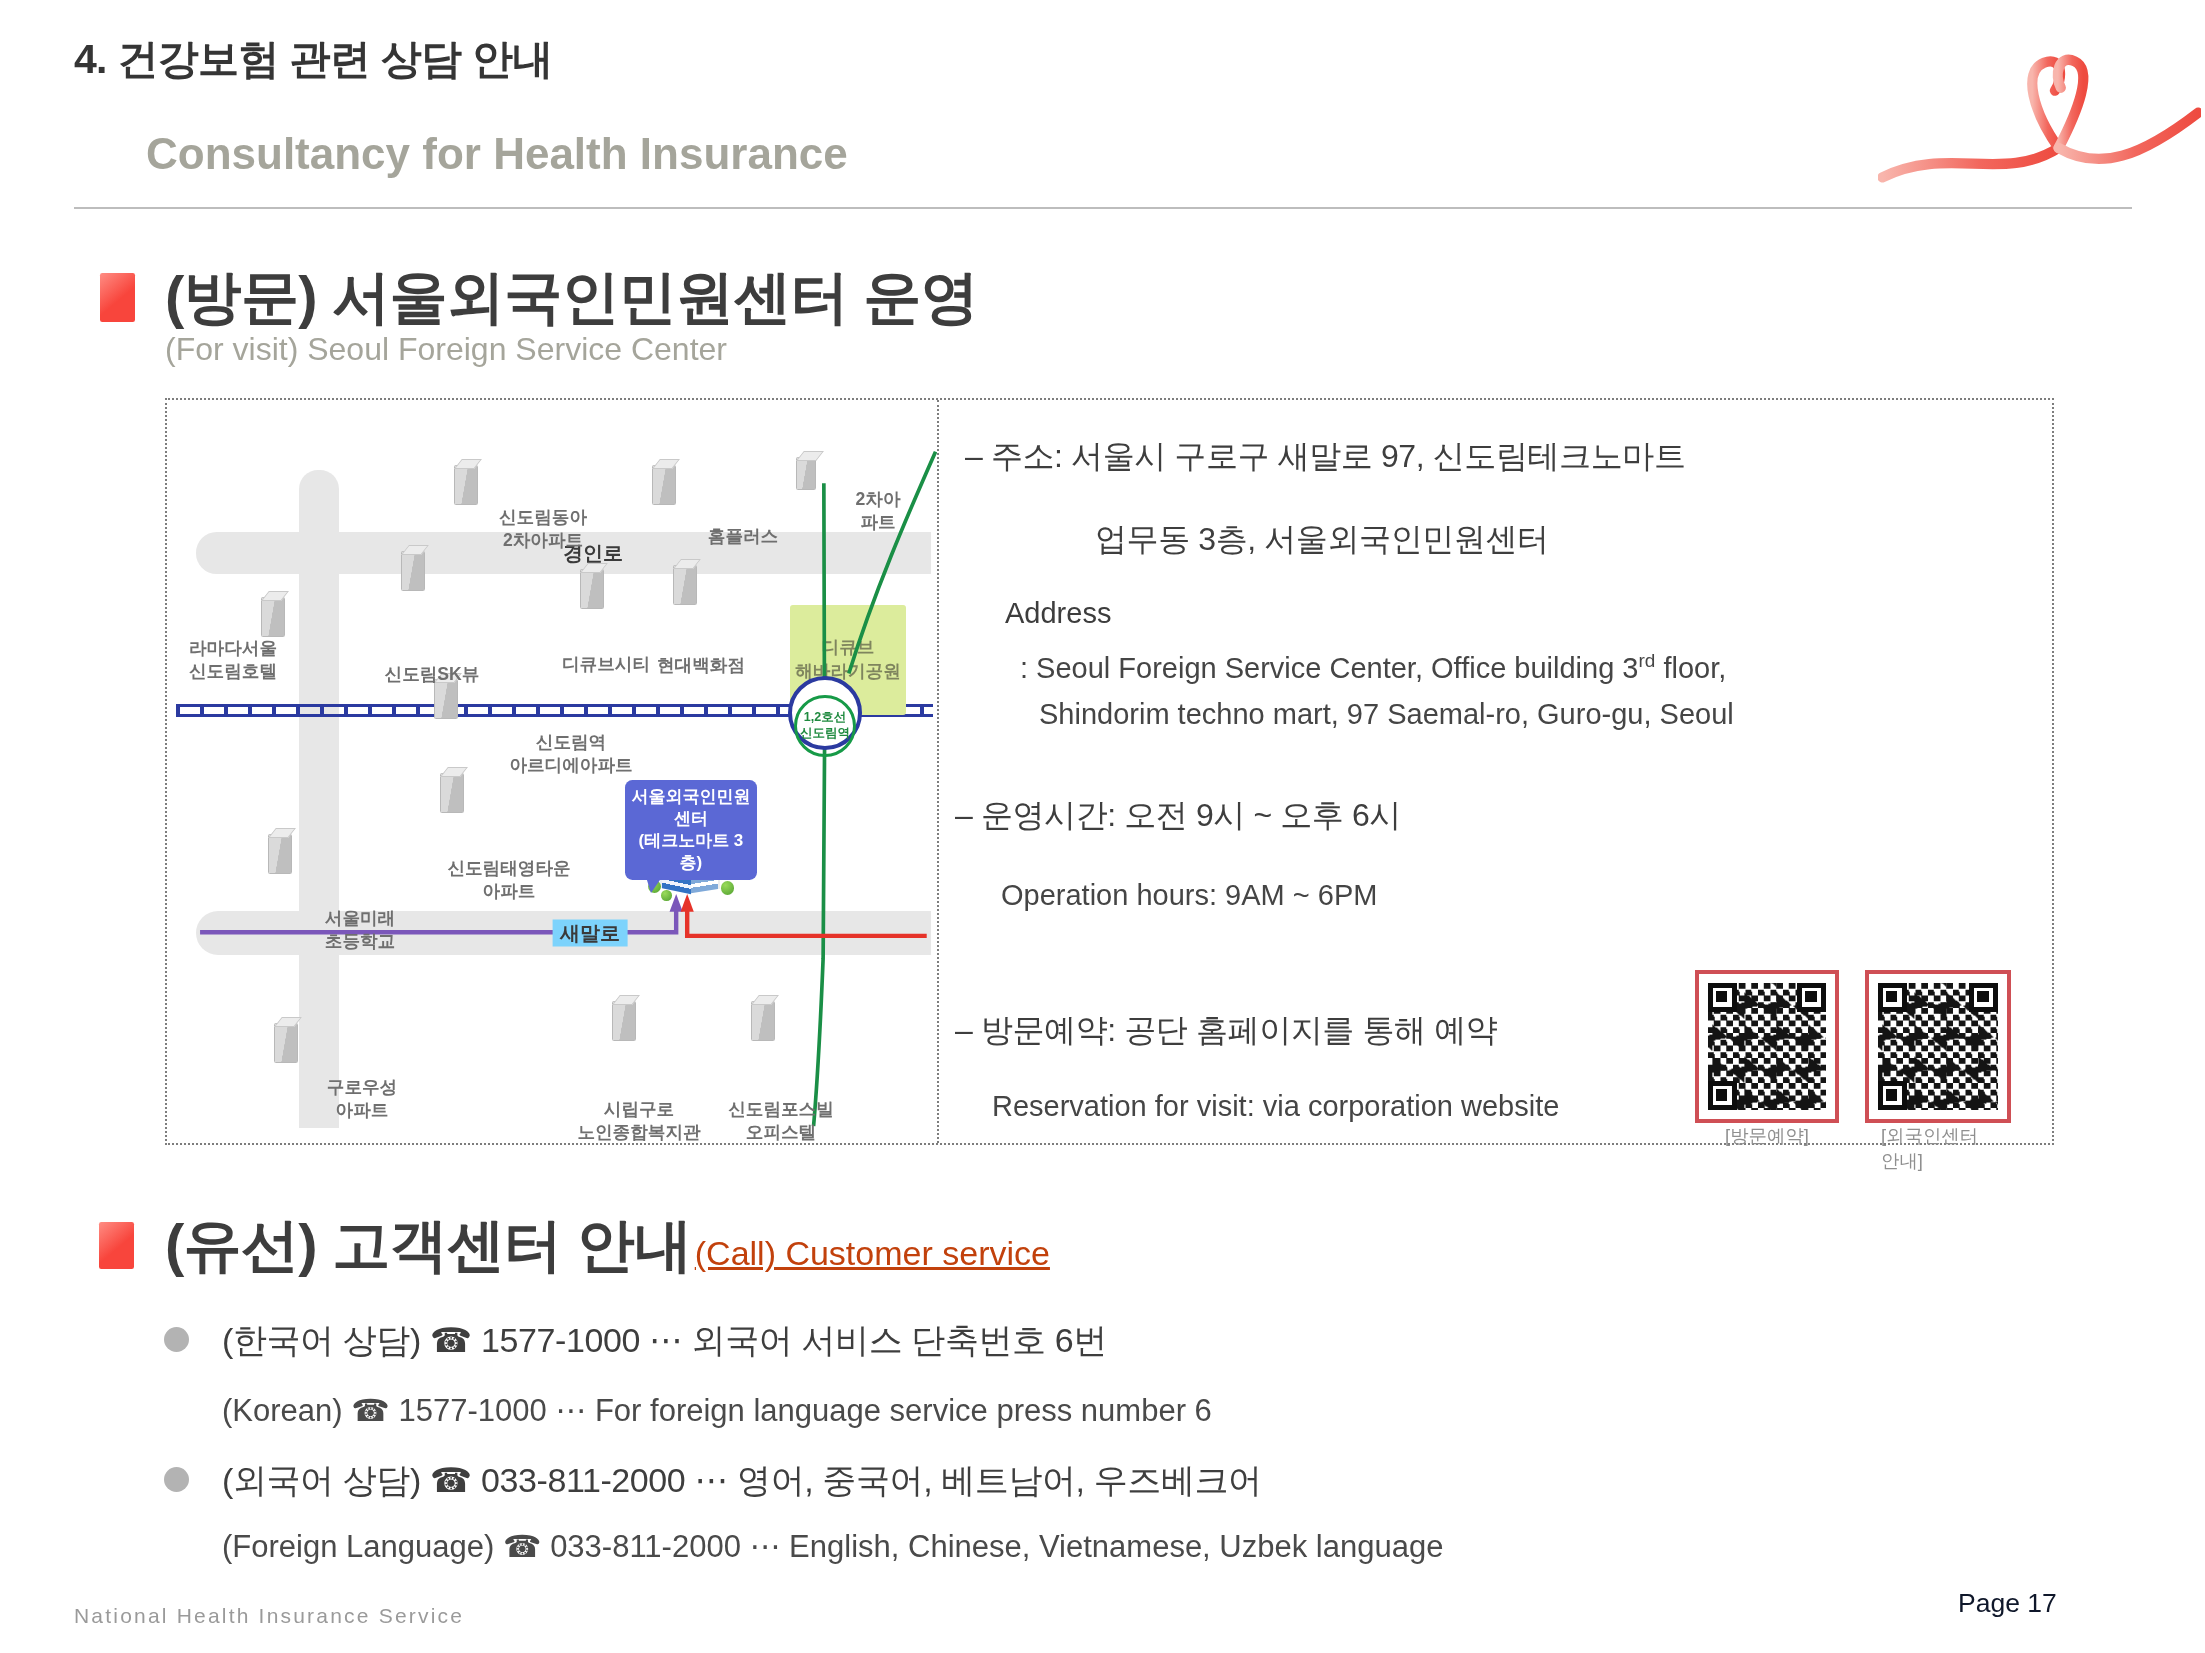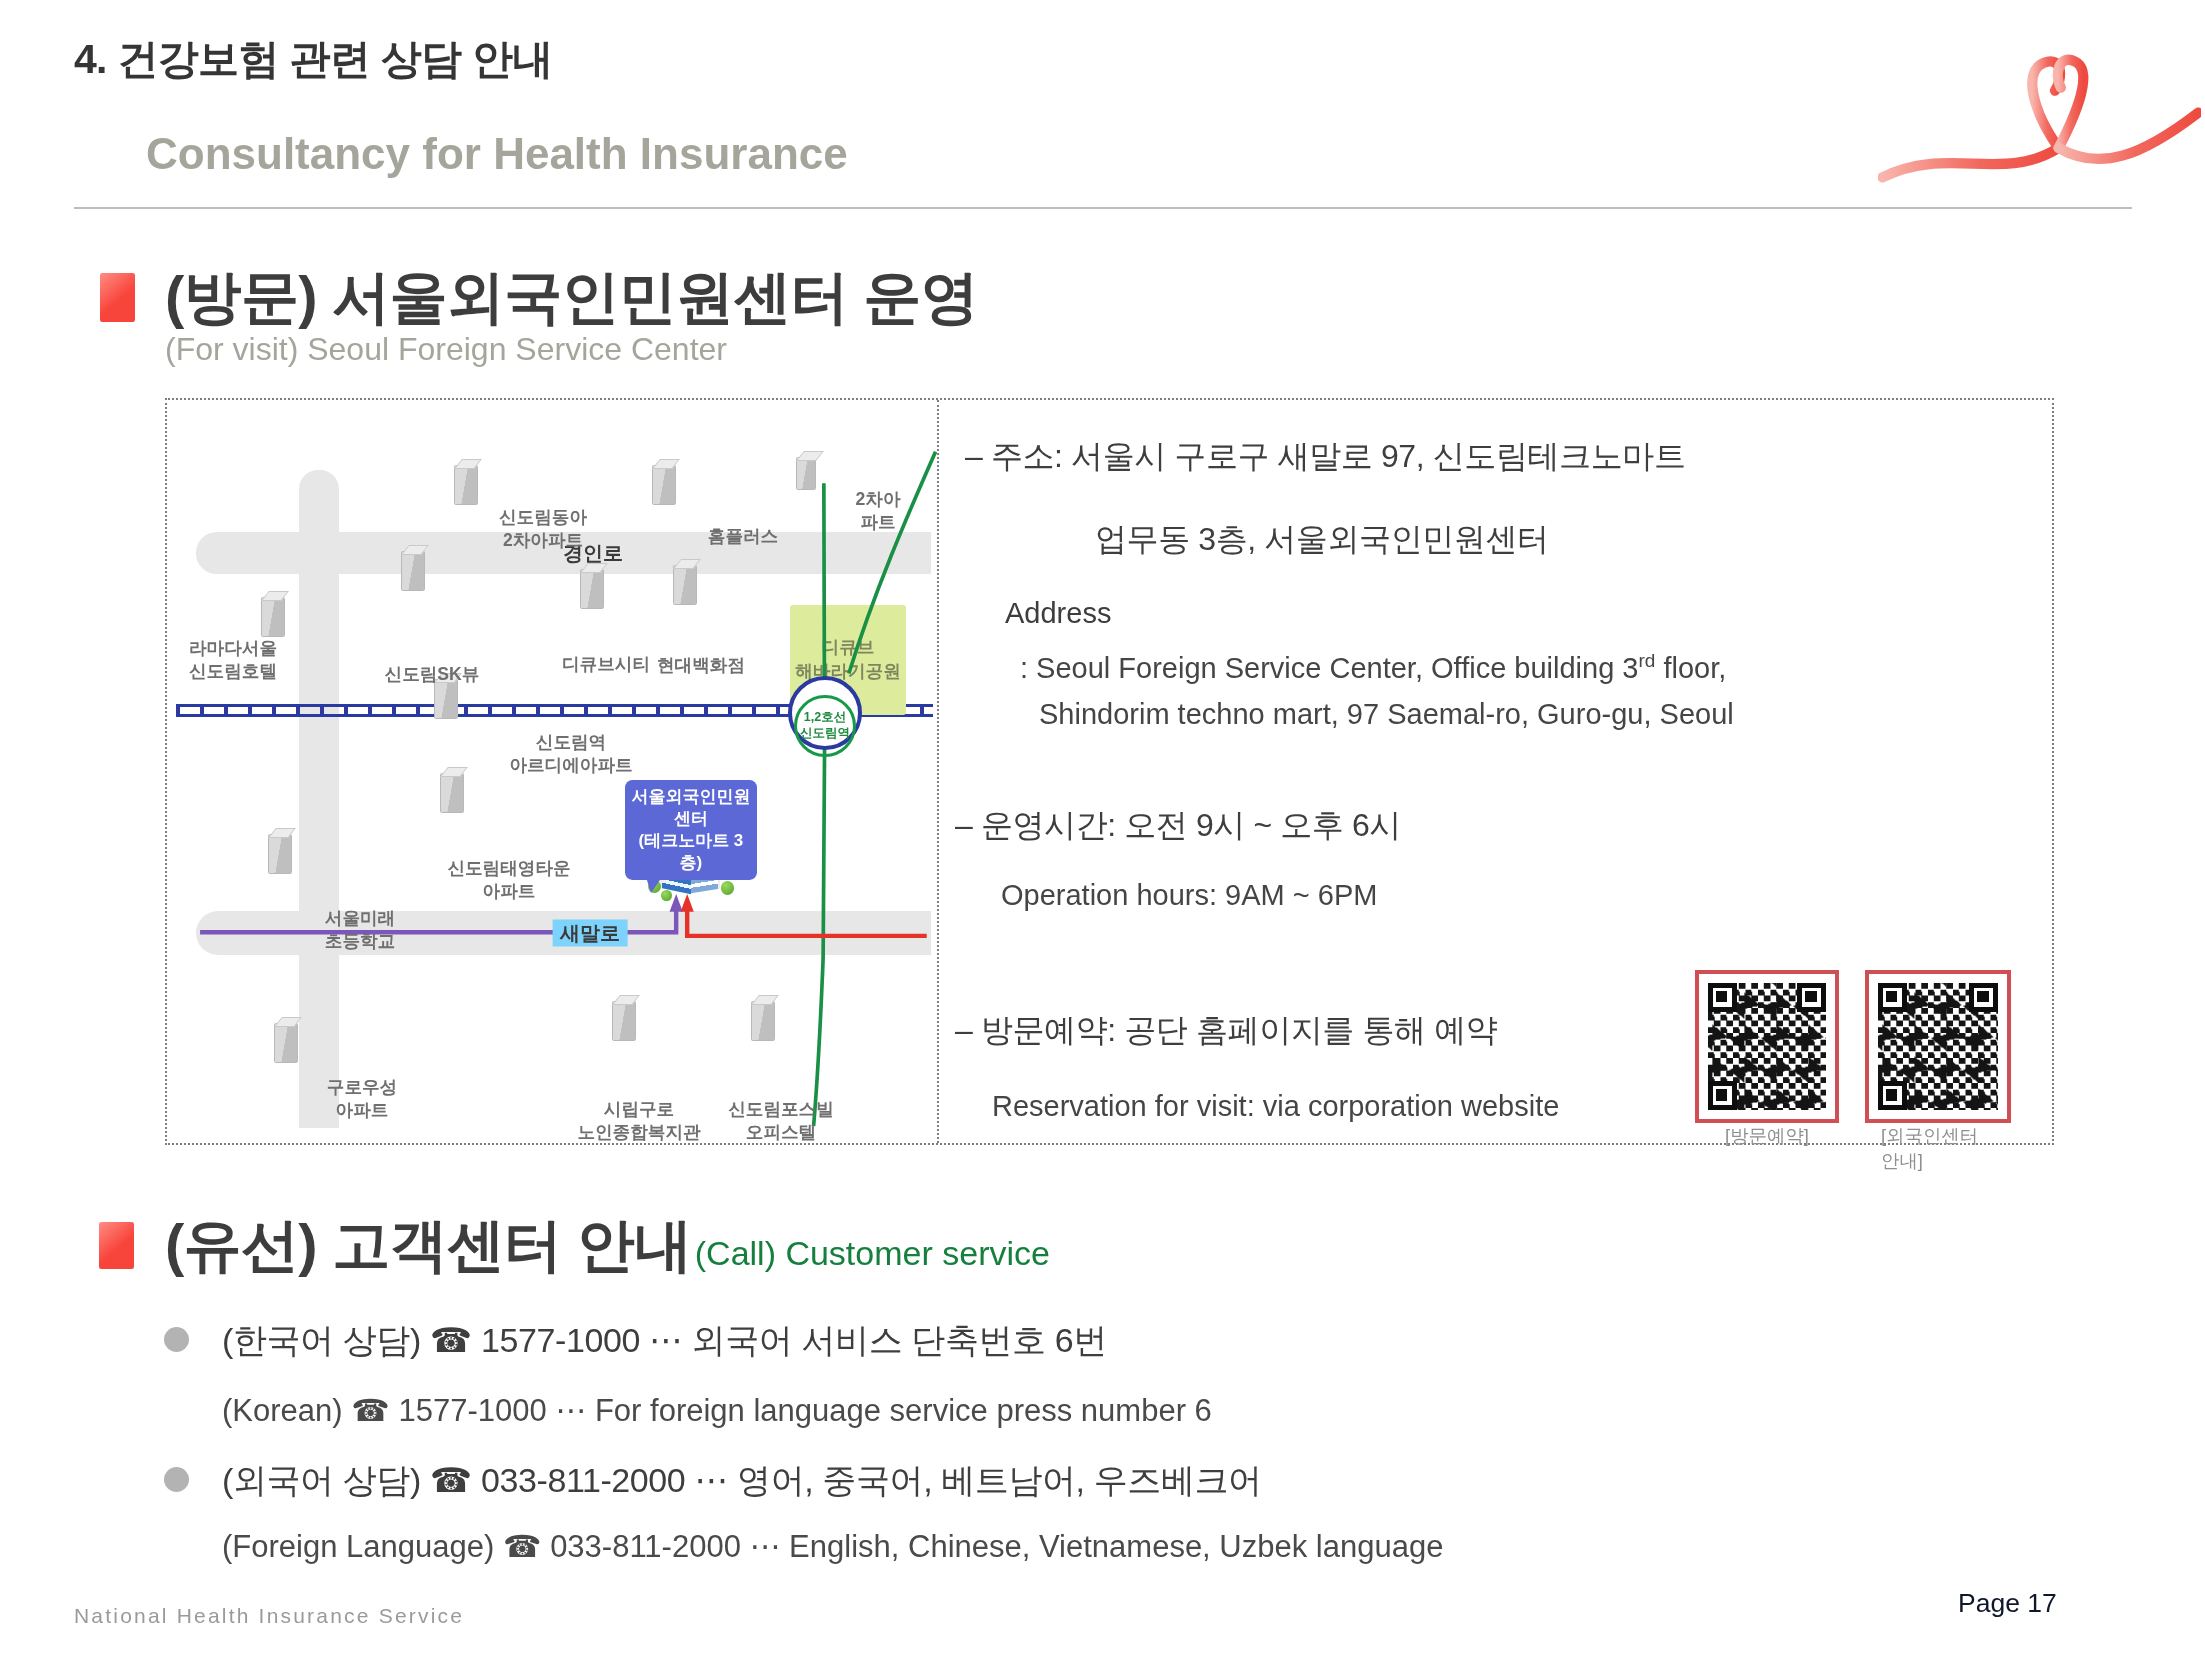--- a/index.html
+++ b/index.html
@@ -13,21 +13,21 @@
   .subtitle{left:146px;top:129px;font-size:44px;font-weight:700;color:#a5a59b;}
   .header-rule{left:74px;top:207px;width:2058px;height:2.2px;background:#bdbdbd;}
 
   
   .ribbon{left:1878px;top:26px;}
 
   
   .sq-red{width:35px;height:49px;background:linear-gradient(140deg,#ff8d84 0%,#f8453c 55%);border-radius:2.2px;}
   .h-ko{font-size:58px;font-weight:700;color:#3d3d3d;letter-spacing:-0.7px;}
   .h-en{font-size:32px;font-weight:500;color:#a5a59b;}
-  .h-en-inline{font-size:34px;font-weight:500;color:#15803d;}
+  .h-en-inline{font-size:34px;font-weight:500;color:#c2410c;text-decoration:underline;}
 
   
   .info-box{left:165px;top:398px;width:1889px;height:747px;border:2.9px dotted #7d7d7d;box-sizing:border-box;}
   .v-divider{position:absolute;left:770px;top:0;width:0;height:100%;border-left:2.9px dotted #7d7d7d;}
 
   
   .map{position:absolute;left:0;top:0;width:770px;height:747px;overflow:hidden;}
   .road{position:absolute;background:#e7e7e7;z-index:1;}
   .road-v{left:132px;top:70px;width:40px;height:658px;border-radius:19px 19px 0 0;}
   .road-h1{left:29px;top:132px;width:735px;height:42px;border-radius:20.6px 0 0 20.6px;}
@@ -201,21 +201,21 @@
     </div>
 
     <div class="v-divider"></div>
 
     <div class="abs ko-line" style="left:798px;top:35px;">– 주소: 서울시 구로구 새말로 97, 신도림테크노마트</div>
     <div class="abs ko-line" style="left:928px;top:118px;">업무동 3층, 서울외국인민원센터</div>
     <div class="abs en-line" style="left:838px;top:197px;color:#3d3d3d;">Address</div>
     <div class="abs en-line" style="left:853px;top:250px;"><span>: Seoul Foreign Service Center, Office building 3</span><sup>rd</sup><span> floor,</span></div>
     <div class="abs en-line" style="left:872px;top:298px;">Shindorim techno mart, 97 Saemal-ro, Guro-gu, Seoul</div>
 
-    <div class="abs ko-line" style="left:788px;top:404px;">– 운영시간: 오전 9시 ~ 오후 6시</div>
+    <div class="abs ko-line" style="left:788px;top:394px;">– 운영시간: 오전 9시 ~ 오후 6시</div>
     <div class="abs en-line" style="left:834px;top:479px;">Operation hours: 9AM ~ 6PM</div>
 
     <div class="abs ko-line" style="left:788px;top:609px;">– 방문예약: 공단 홈페이지를 통해 예약</div>
     <div class="abs en-line" style="left:825px;top:690px;">Reservation for visit: via corporation website</div>
 
     <div class="qr" style="left:1528px;top:570px;">
       <div class="qrp">
           <div class="f tl"></div>
           <div class="f tr"></div>
           <div class="f bl"></div>

